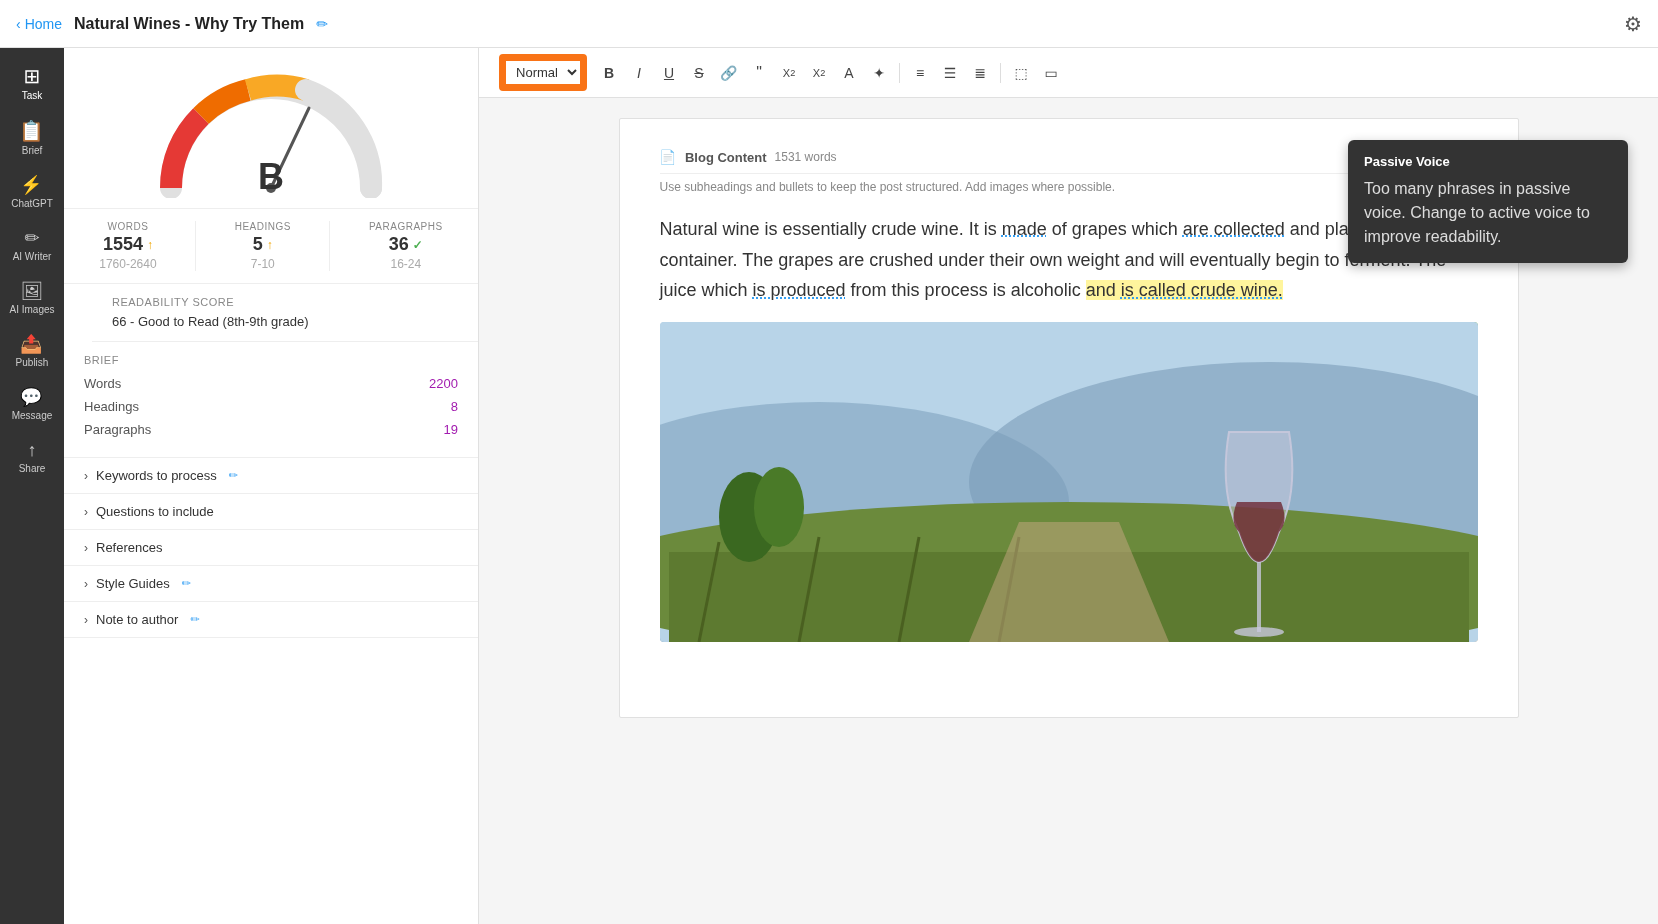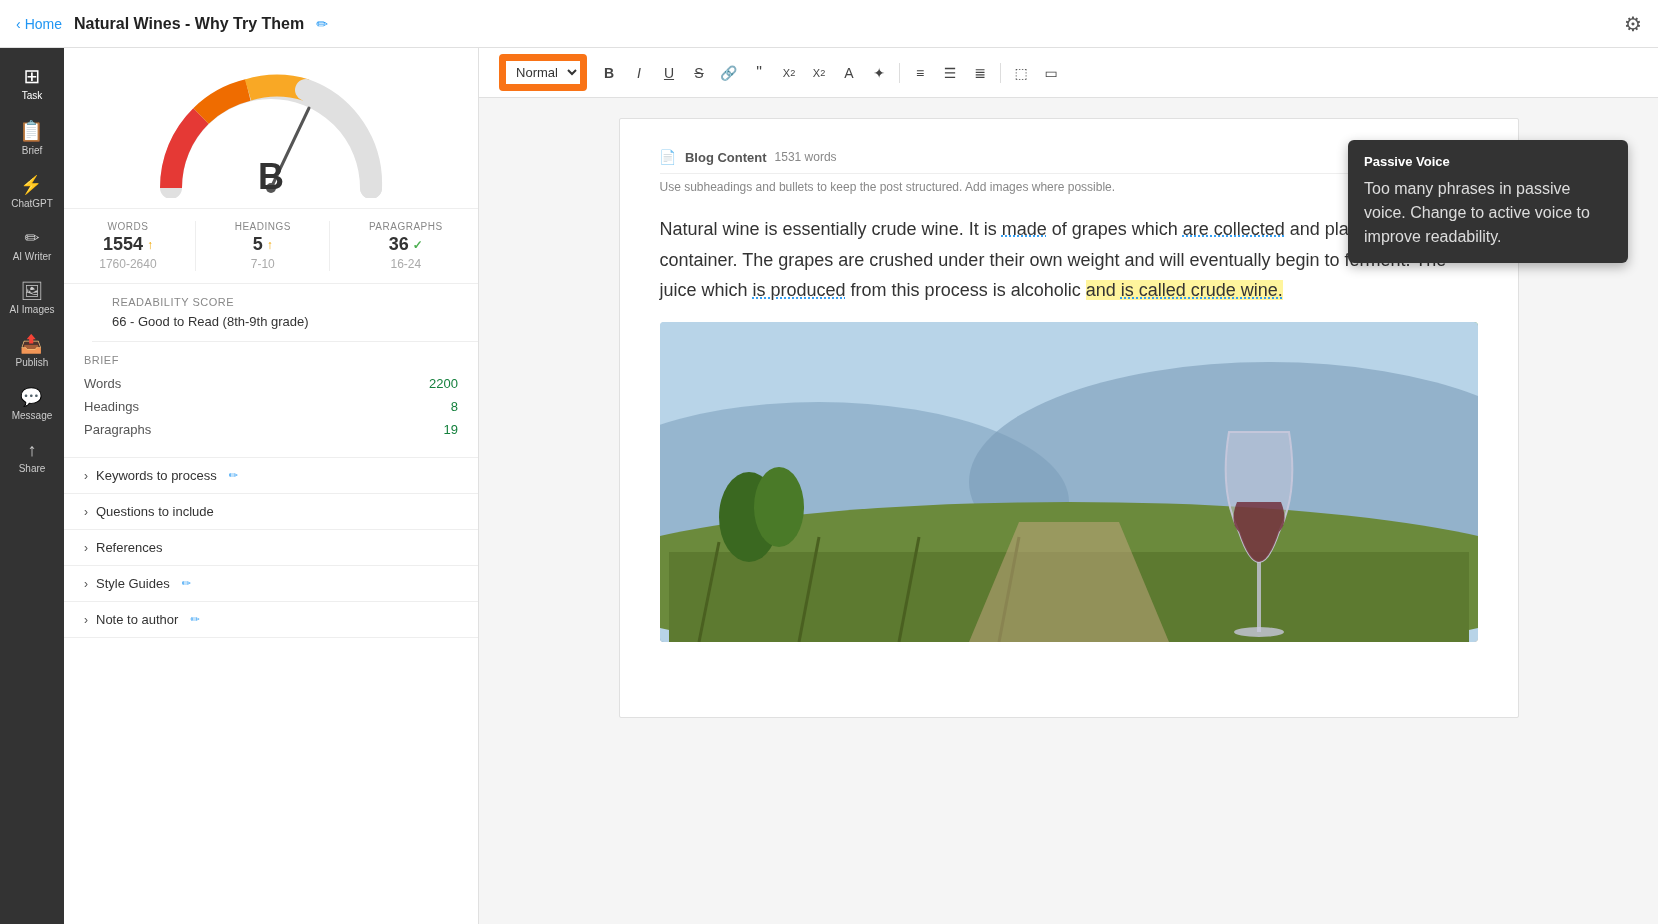--- a/index.html
+++ b/index.html
@@ -180,21 +180,21 @@
       letter-spacing: 0.5px;
       margin-bottom: 10px;
     }
     .brief-row {
       display: flex;
       justify-content: space-between;
       margin-bottom: 8px;
       font-size: 13px;
     }
     .brief-row .label { color: #555; }
-    .brief-row .value { color: #15803d; font-weight: 500; text-align: center; }
+    .brief-row .value { color: #a21caf; font-weight: 500; text-align: center; }
 
     
     .expand-item {
       padding: 10px 20px;
       border-bottom: 1px solid #eee;
       display: flex;
       align-items: center;
       gap: 8px;
       cursor: pointer;
       font-size: 13px;

